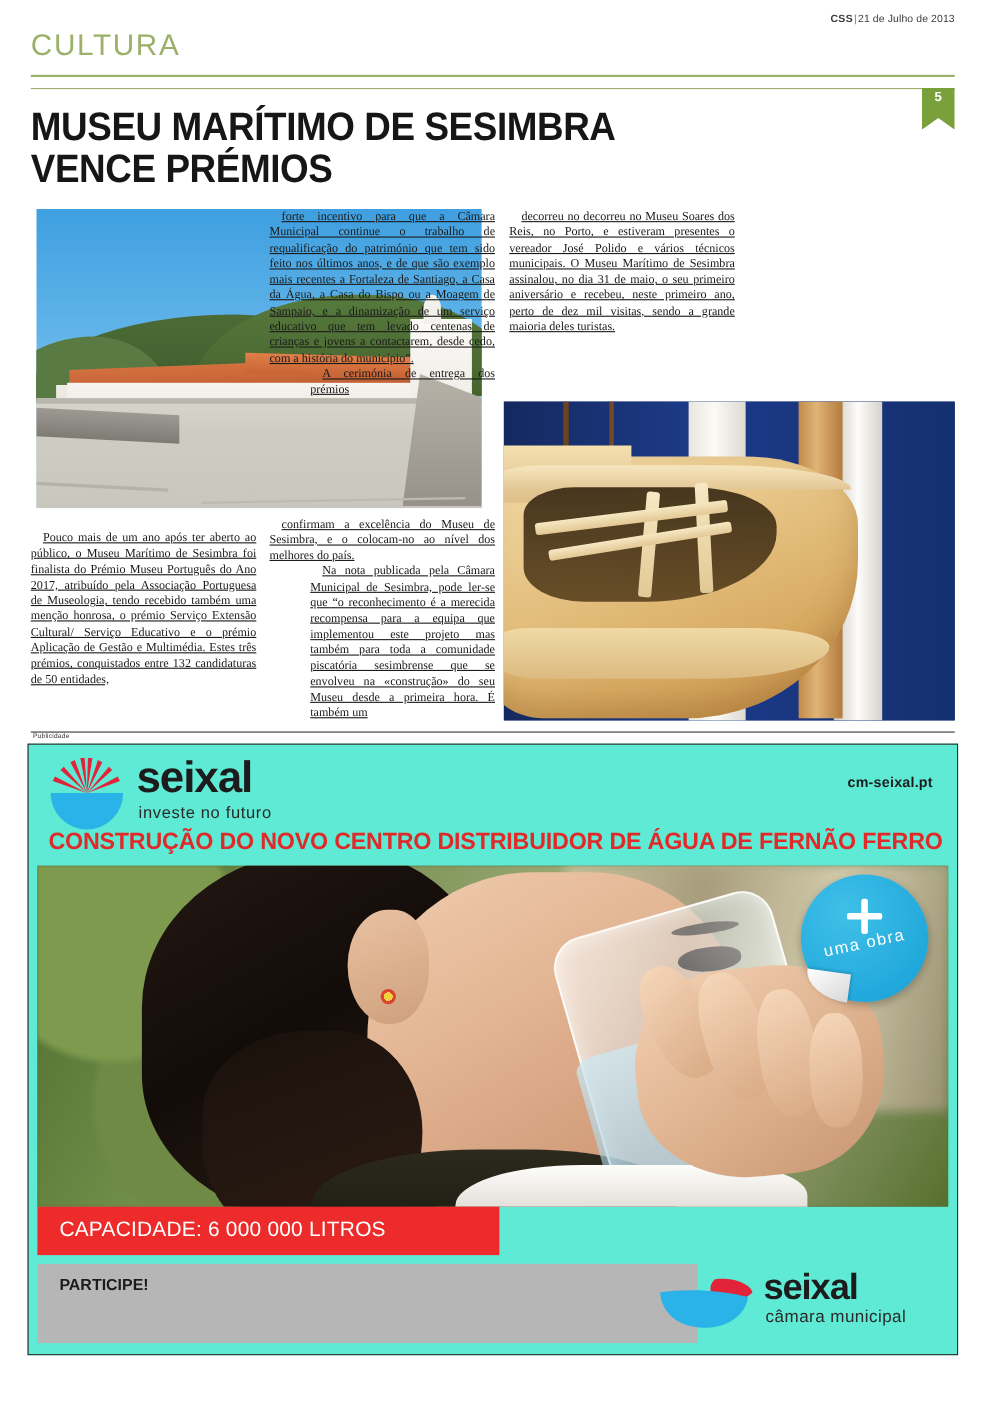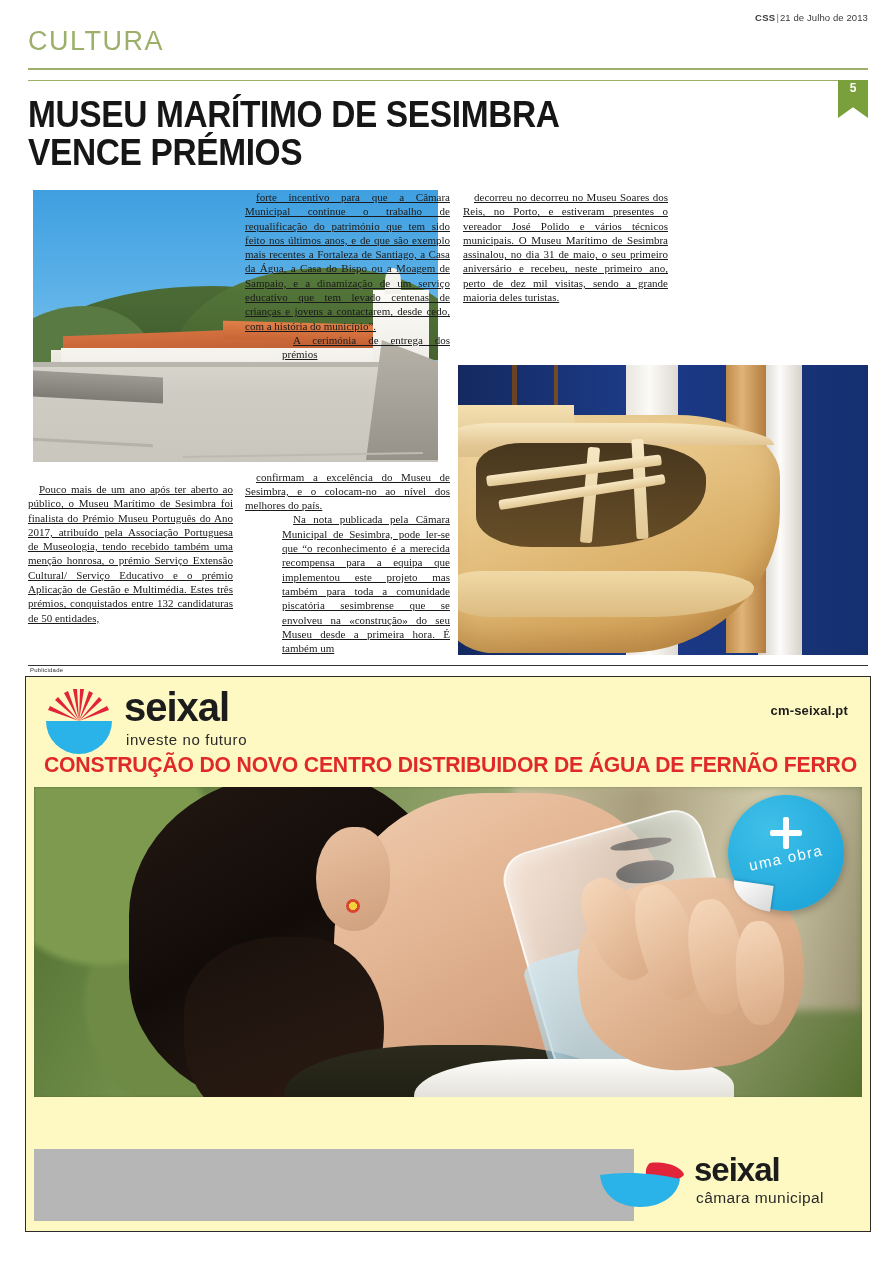--- a/index.html
+++ b/index.html
@@ -191,21 +191,21 @@
   .ad-divider { position:absolute; left:28px; top:665px; width:840px; height:1px; background:#333; }
   .ad-label {
     position:absolute; left:30px; top:667px;
     font-family:"Liberation Sans", sans-serif; font-size:6px; color:#333;
     letter-spacing:.2px;
   }
 
   
   .advert {
     position:absolute; left:25px; top:676px; width:846px; height:556px;
-    border:1.5px solid #2b2b2b; background:#fef9c3;
+    border:1.5px solid #2b2b2b; background:#5eead4;
   }
   .ad-top { position:relative; height:76px; }
   .logo-seixal { position:absolute; left:18px; top:10px; width:260px; height:60px; }
   .sun-red {
     position:absolute; left:2px; top:0px; width:66px; height:34px;
   }
   .sun-blue {
     position:absolute; left:2px; top:34px; width:66px; height:33px;
     background:#29b3e8; border-radius:0 0 33px 33px;
   }
@@ -528,24 +528,26 @@
       <div class="finger f4"></div>
 
       <div class="sticker">
         <div class="sticker-plus"></div>
         <div class="sticker-text">uma obra</div>
         <div class="sticker-curl"></div>
       </div>
     </div>
 
     <div class="ad-bars">
+      <div class="bar bar-red">CAPACIDADE: 6 000 000 LITROS</div>
     </div>
 
     <div class="ad-footer">
       <div class="footer-grey">
+        <div class="f-line3">PARTICIPE!</div>
       </div>
       <div class="logo-cm">
         <svg class="cm-mark" viewBox="0 0 88 48">
           <path d="M52 2 C68 0 84 6 86 14 C78 22 62 24 50 18 C46 12 48 5 52 2 Z" fill="#e2243b"></path>
           <path d="M2 14 C26 10 58 12 82 18 C80 34 64 46 42 46 C20 46 4 34 2 14 Z" fill="#29b3e8"></path>
         </svg>
         <div class="cm-word">seixal</div>
         <div class="cm-sub">câmara municipal</div>
       </div>
     </div>

